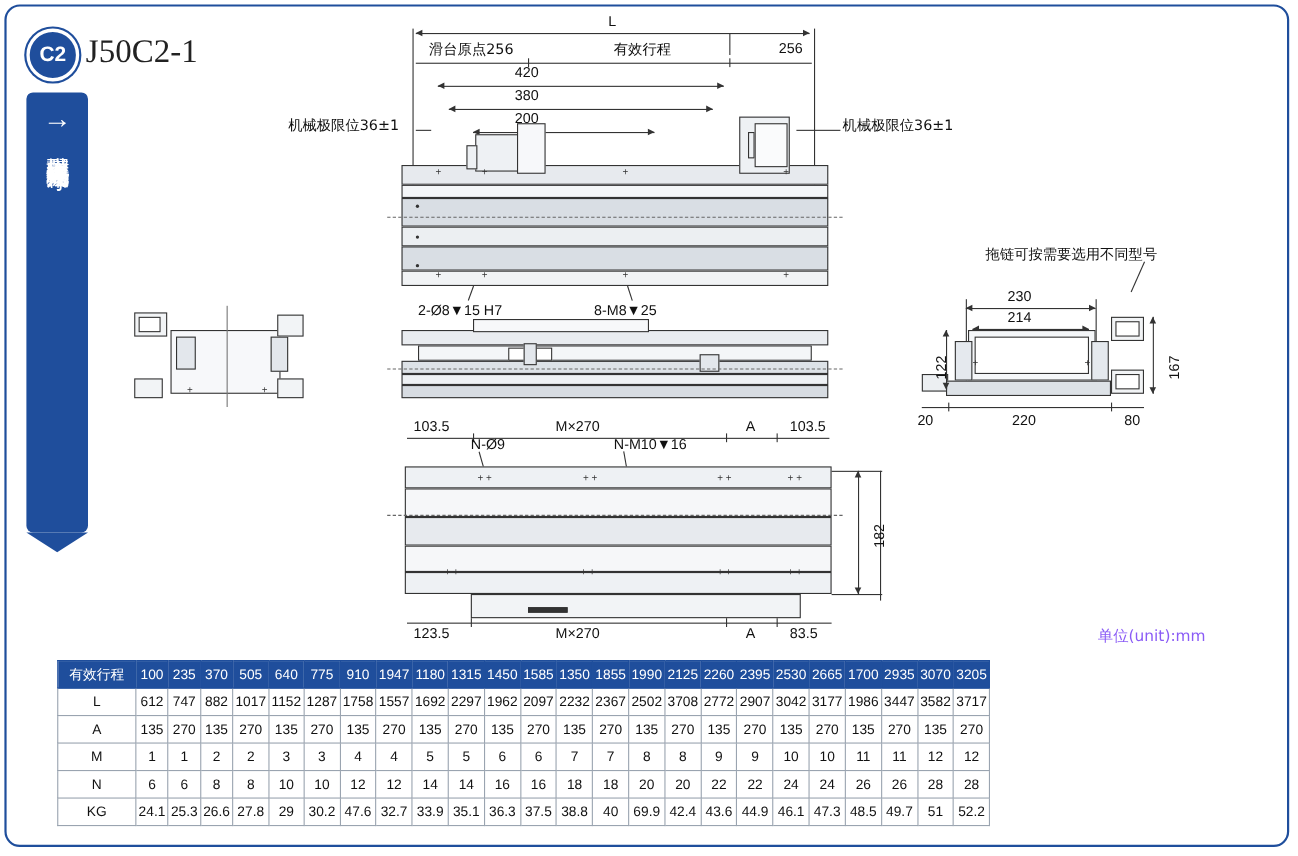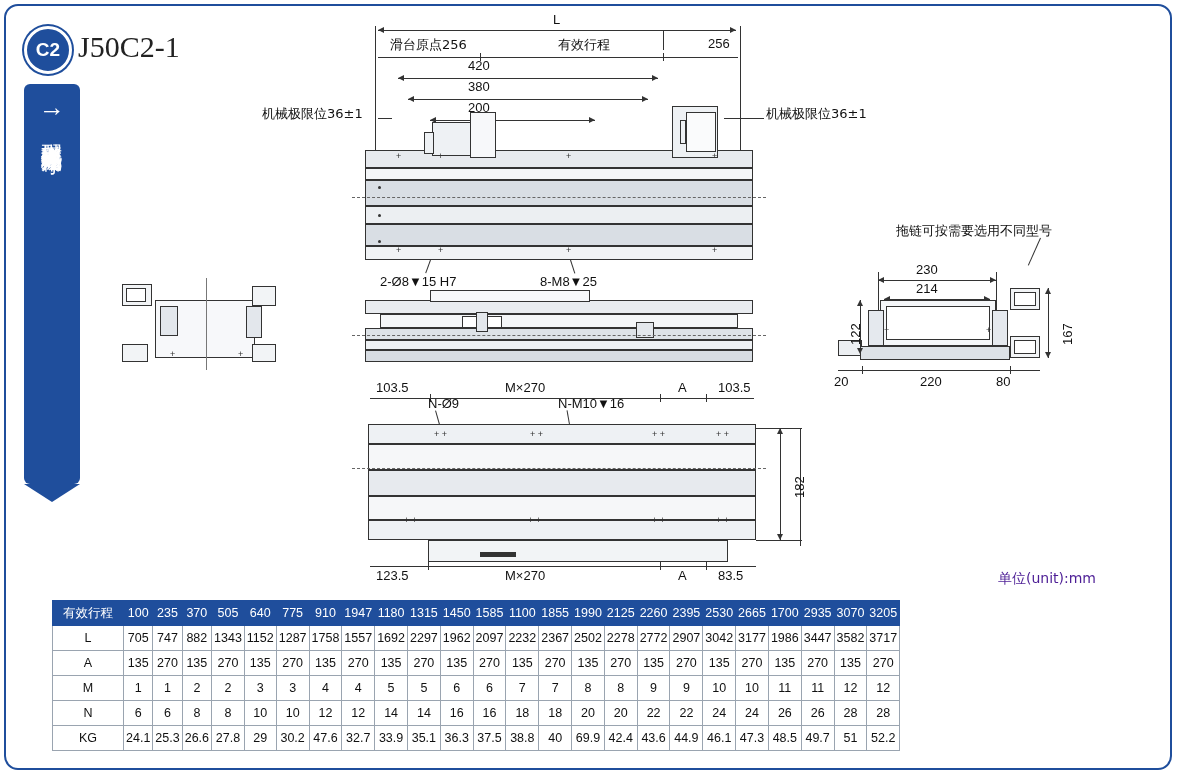--- a/index.html
+++ b/index.html
@@ -32,21 +32,21 @@
   .dim-v:before{top:0;border-bottom:6px solid #333;}
   .dim-v:after{bottom:0;border-top:6px solid #333;}
   .tick{position:absolute;width:1px;height:8px;background:#333;}
   .rot90{transform:rotate(-90deg);transform-origin:left top;}
   
   table{position:absolute;left:52px;top:600px;border-collapse:collapse;font-size:12.5px;}
   td,th{border:1px solid #9aa4b0;text-align:center;height:24px;padding:0 2px;font-weight:normal;color:#111;}
   thead th{background:#1f4e9c;color:#fff;border-color:#1f4e9c;font-size:12.5px;}
   thead th.first{font-family:"DejaVu Sans",sans-serif;}
   tbody td.first{width:66px;}
-  .unit{position:absolute;right:84px;top:570px;font-size:14px;color:#4c1d95;font-family:"DejaVu Sans",sans-serif;}
+  .unit{position:absolute;right:84px;top:570px;font-size:14px;color:#8b5cf6;font-family:"DejaVu Sans",sans-serif;}
   .dot{position:absolute;width:3px;height:3px;background:#333;border-radius:50%;}
   .plus{position:absolute;font-size:9px;color:#333;line-height:9px;}
 </style>
 </head>
 <body>
 
 <div class="frame"></div>
 
 <div class="badge">C2</div>
 <div class="title">J50C2-1</div>
@@ -175,21 +175,21 @@
   <div class="lbl rot90" style="left:848px;top:345px;">122</div>
   <div class="dim-v" style="left:860px;top:300px;height:54px;"></div>
   <div class="lbl rot90" style="left:1060px;top:345px;">167</div>
   <div class="dim-v" style="left:1048px;top:288px;height:70px;"></div>
 
   <div class="ln hl" style="left:838px;top:370px;width:202px;"></div>
   <div class="tick" style="left:862px;top:366px;"></div>
   <div class="tick" style="left:1010px;top:366px;"></div>
   <div class="lbl" style="left:834px;top:374px;">20</div>
   <div class="lbl" style="left:920px;top:374px;">220</div>
-  <div class="lbl" style="left:996px;top:374px;">80</div>
+  <div class="lbl" style="left:1022px;top:374px;">80</div>
 </div>
 
 <div>
   <div class="lbl" style="left:376px;top:380px;">103.5</div>
   <div class="lbl" style="left:505px;top:380px;">M×270</div>
   <div class="lbl" style="left:678px;top:380px;">A</div>
   <div class="lbl" style="left:718px;top:380px;">103.5</div>
   <div class="ln hl" style="left:370px;top:398px;width:384px;"></div>
   <div class="tick" style="left:430px;top:394px;"></div>
   <div class="tick" style="left:660px;top:394px;"></div>
@@ -246,53 +246,53 @@
       <th>370</th>
       <th>505</th>
       <th>640</th>
       <th>775</th>
       <th>910</th>
       <th>1947</th>
       <th>1180</th>
       <th>1315</th>
       <th>1450</th>
       <th>1585</th>
-      <th>1100</th>
+      <th>1350</th>
       <th>1855</th>
       <th>1990</th>
       <th>2125</th>
       <th>2260</th>
       <th>2395</th>
       <th>2530</th>
       <th>2665</th>
       <th>1700</th>
       <th>2935</th>
       <th>3070</th>
       <th>3205</th>
     </tr>
   </thead>
   <tbody>
     <tr>
       <td class="first">L</td>
-      <td>705</td>
+      <td>612</td>
       <td>747</td>
       <td>882</td>
-      <td>1343</td>
+      <td>1017</td>
       <td>1152</td>
       <td>1287</td>
       <td>1758</td>
       <td>1557</td>
       <td>1692</td>
       <td>2297</td>
       <td>1962</td>
       <td>2097</td>
       <td>2232</td>
       <td>2367</td>
       <td>2502</td>
-      <td>2278</td>
+      <td>3708</td>
       <td>2772</td>
       <td>2907</td>
       <td>3042</td>
       <td>3177</td>
       <td>1986</td>
       <td>3447</td>
       <td>3582</td>
       <td>3717</td>
     </tr>
     <tr>

